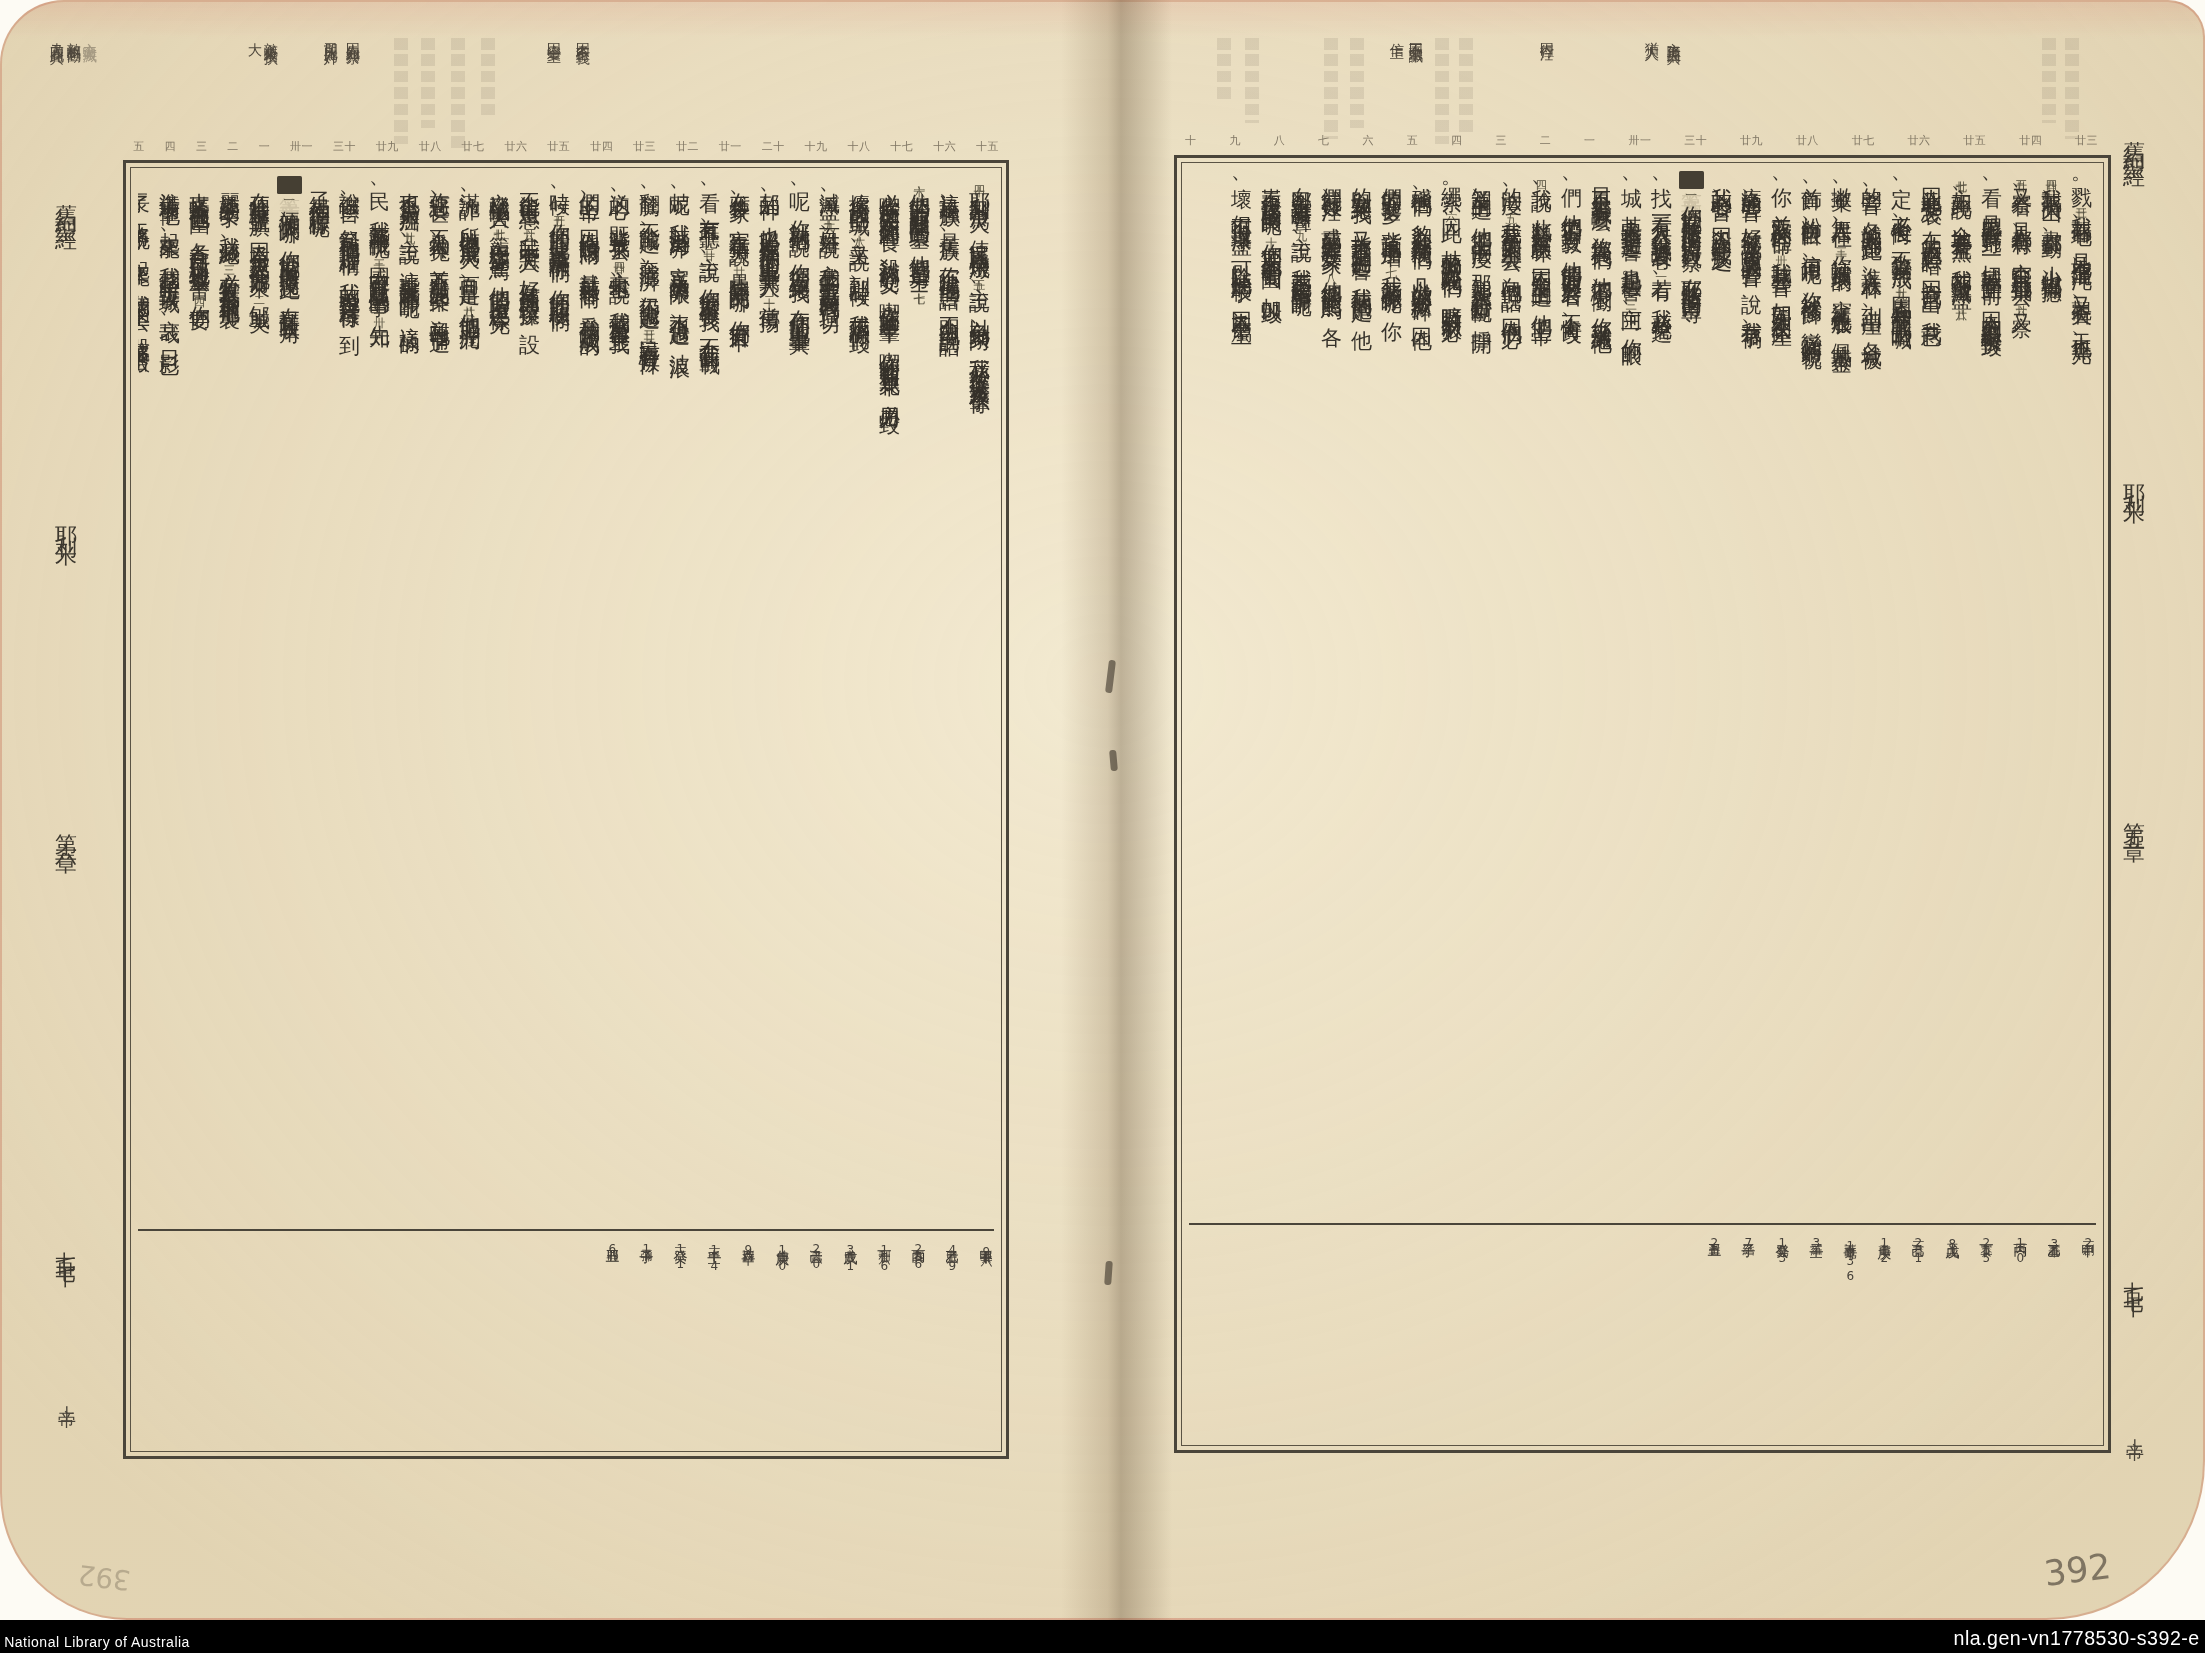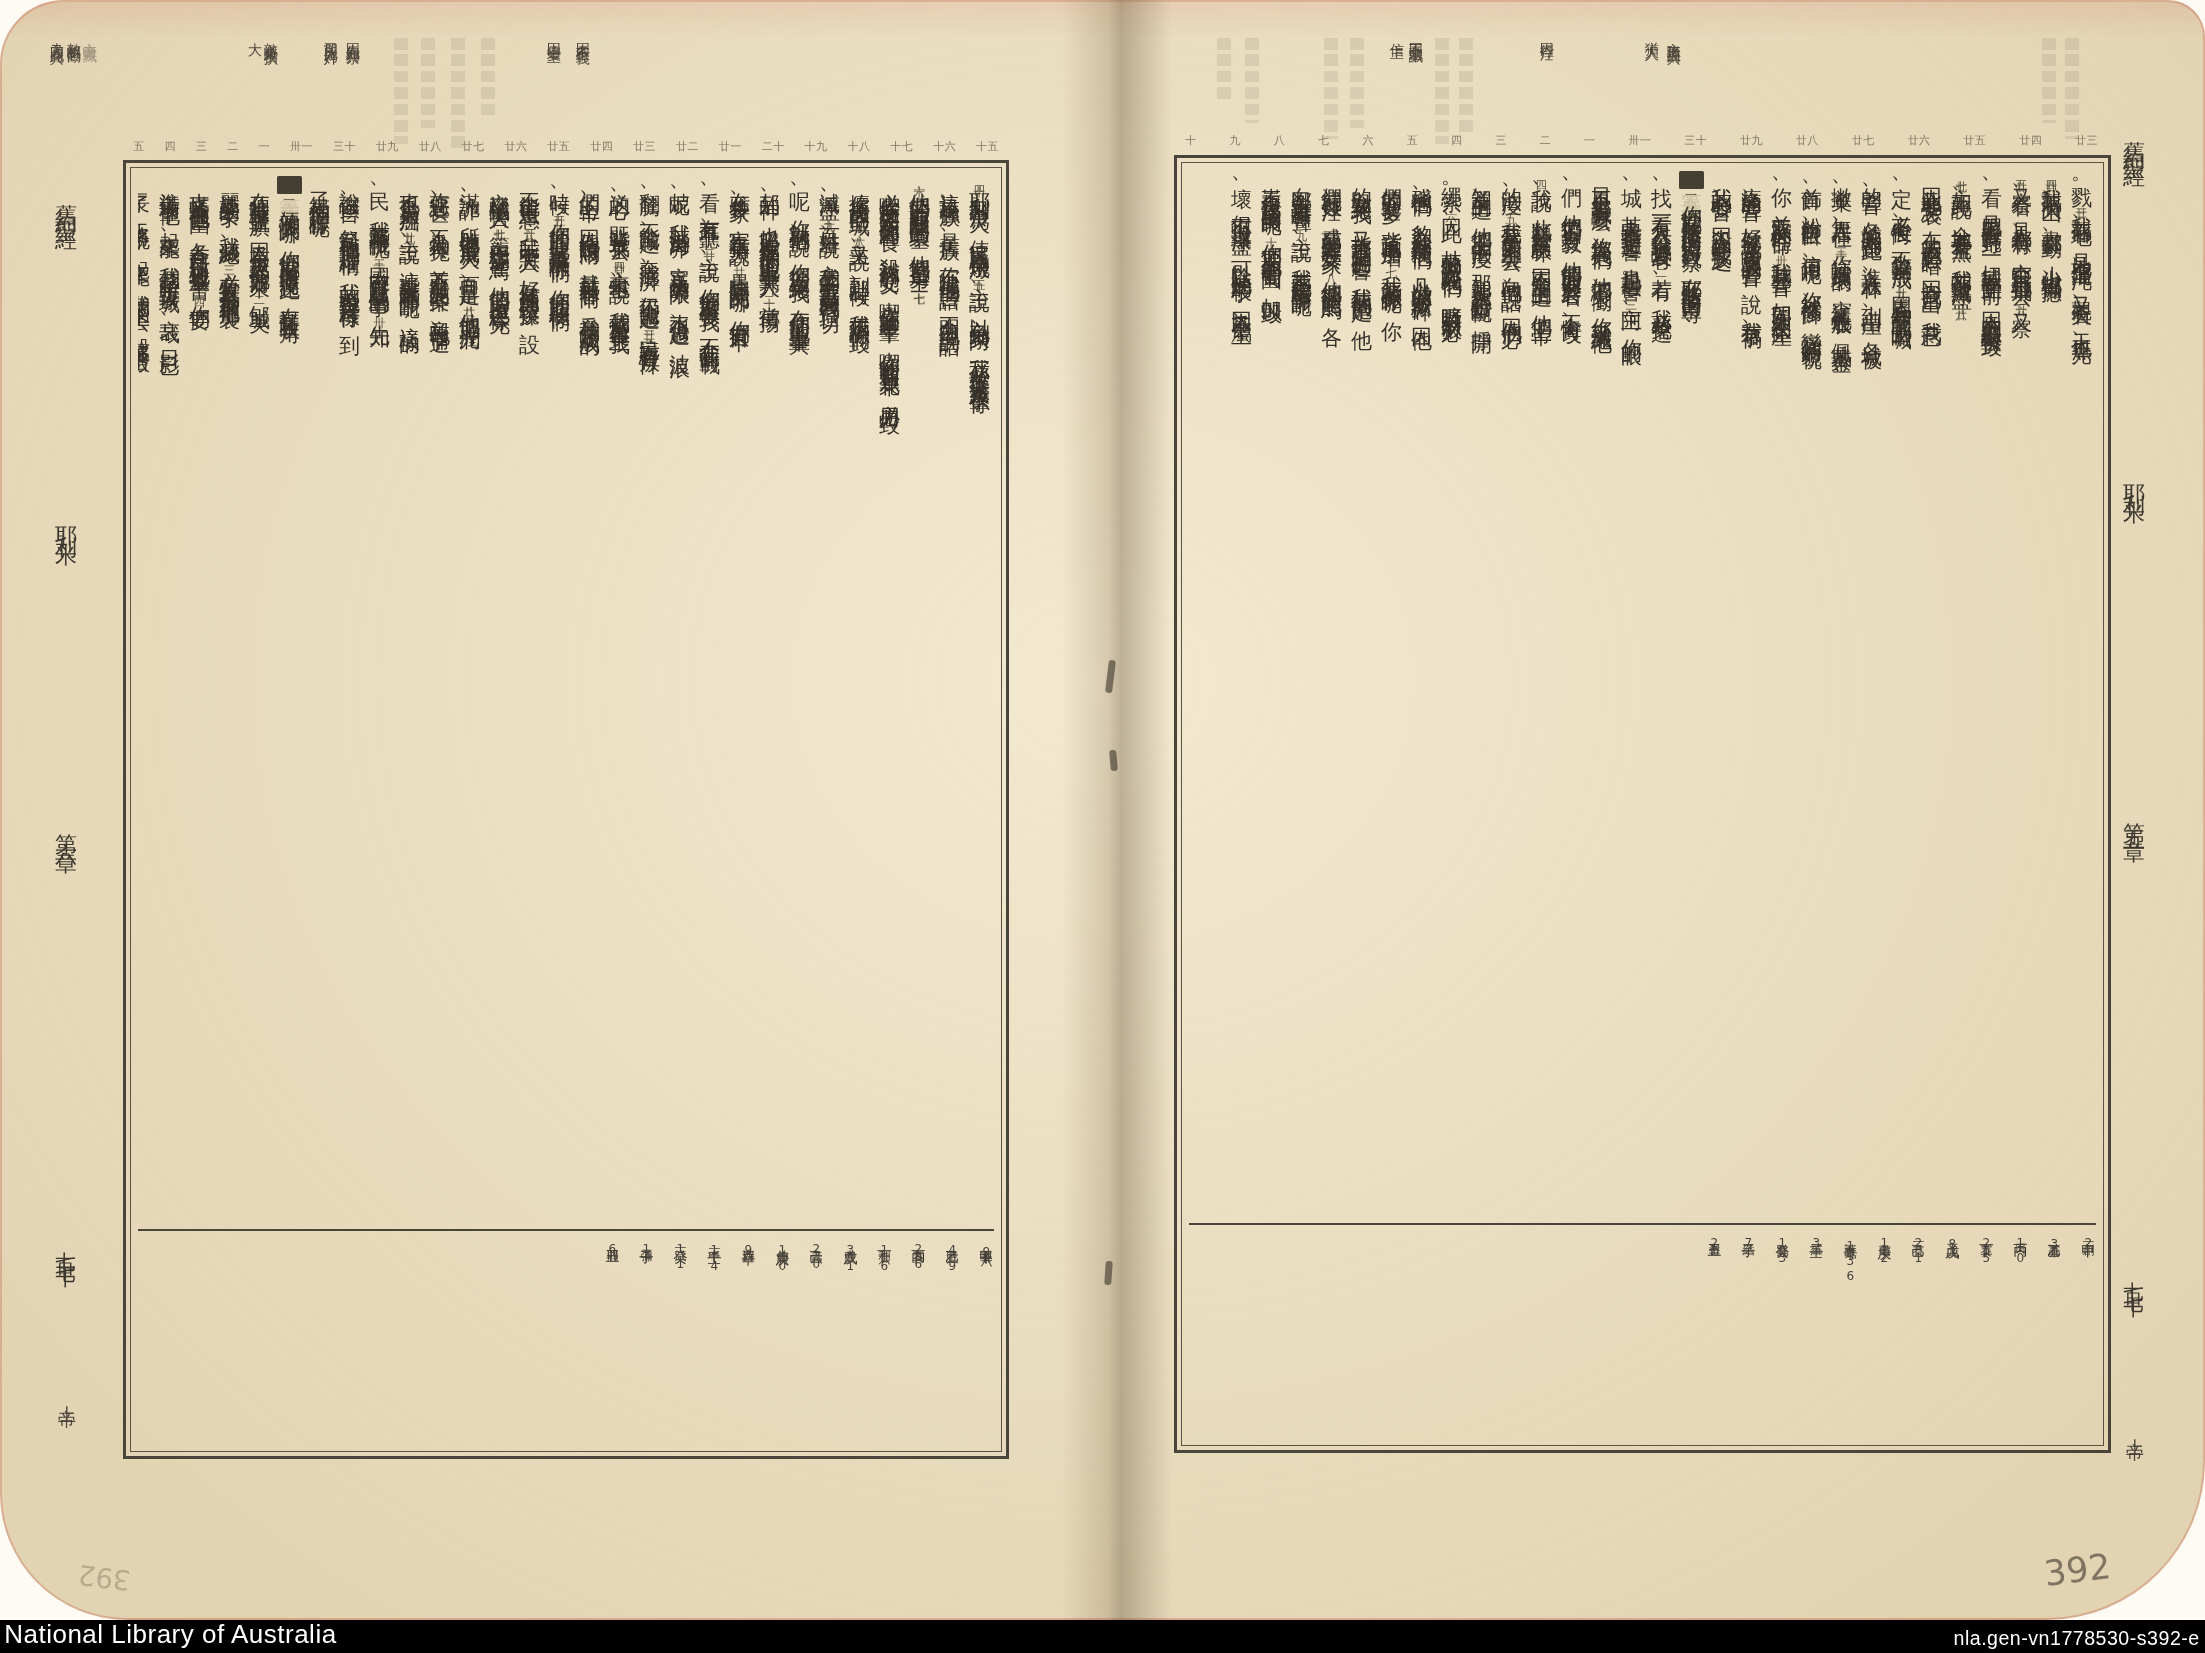--- a/index.html
+++ b/index.html
@@ -44,21 +44,21 @@
          background:repeating-linear-gradient(180deg, rgba(125,113,96,.20) 0 11.6px, rgba(125,113,96,0) 11.6px 16.4px);}
   
   .verse-marks{position:absolute;display:flex;justify-content:space-between;direction:rtl;
                font-size:11px;color:#6d6454;opacity:.85;letter-spacing:0.5px;}
   
   .pencil{position:absolute;font-family:"DejaVu Sans",sans-serif;}
   .pencil.br{left:2044px;top:1550px;font-size:35px;color:rgba(66,58,48,.62);transform:rotate(-7deg);}
   .pencil.bl{left:78px;top:1562px;font-size:27.5px;color:rgba(104,92,74,.35);transform:rotate(187deg);}
   
   .footer{position:absolute;left:0;right:0;bottom:0;height:34px;background:#000;}
-  .footer .lib{position:absolute;left:4.2px;bottom:4.2px;color:#fff;font-size:26px;
+  .footer .lib{position:absolute;left:4.2px;bottom:4.2px;color:#fff;font-size:14px;
                font-family:"Liberation Sans",sans-serif;letter-spacing:0.5px;}
   .footer .id{position:absolute;right:5.3px;bottom:4.2px;color:#fff;font-size:19.6px;
               font-family:"Liberation Sans",sans-serif;letter-spacing:0.5px;}
 </style>
 </head>
 <body>
 
 <div class="stage">
 
   <div class="paper"></div>

